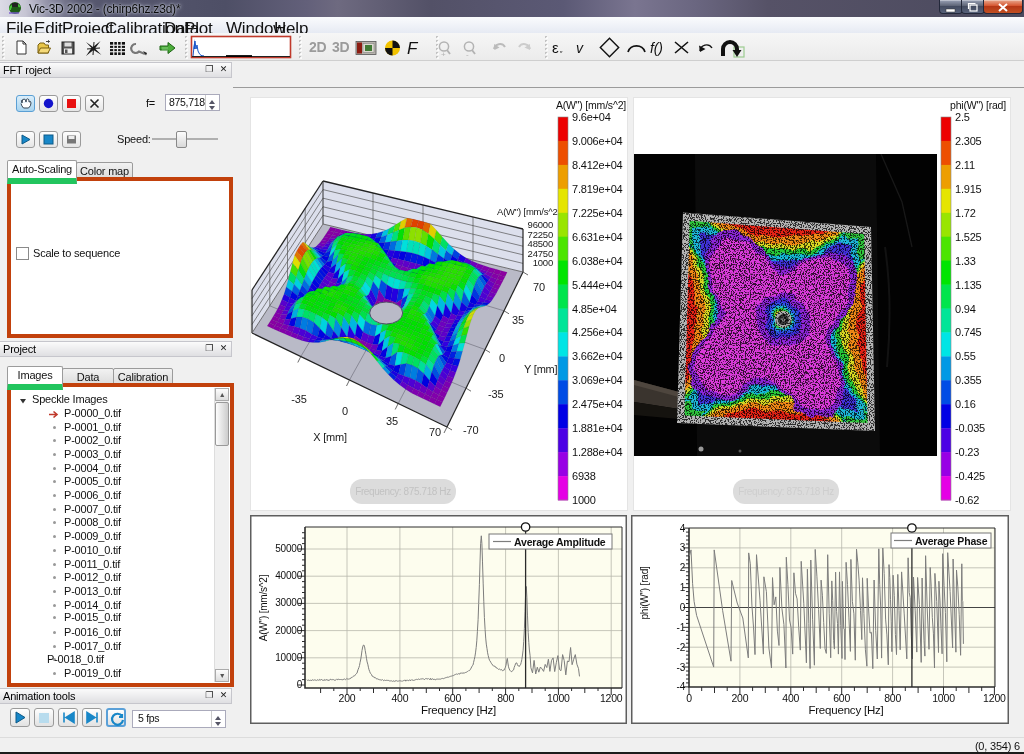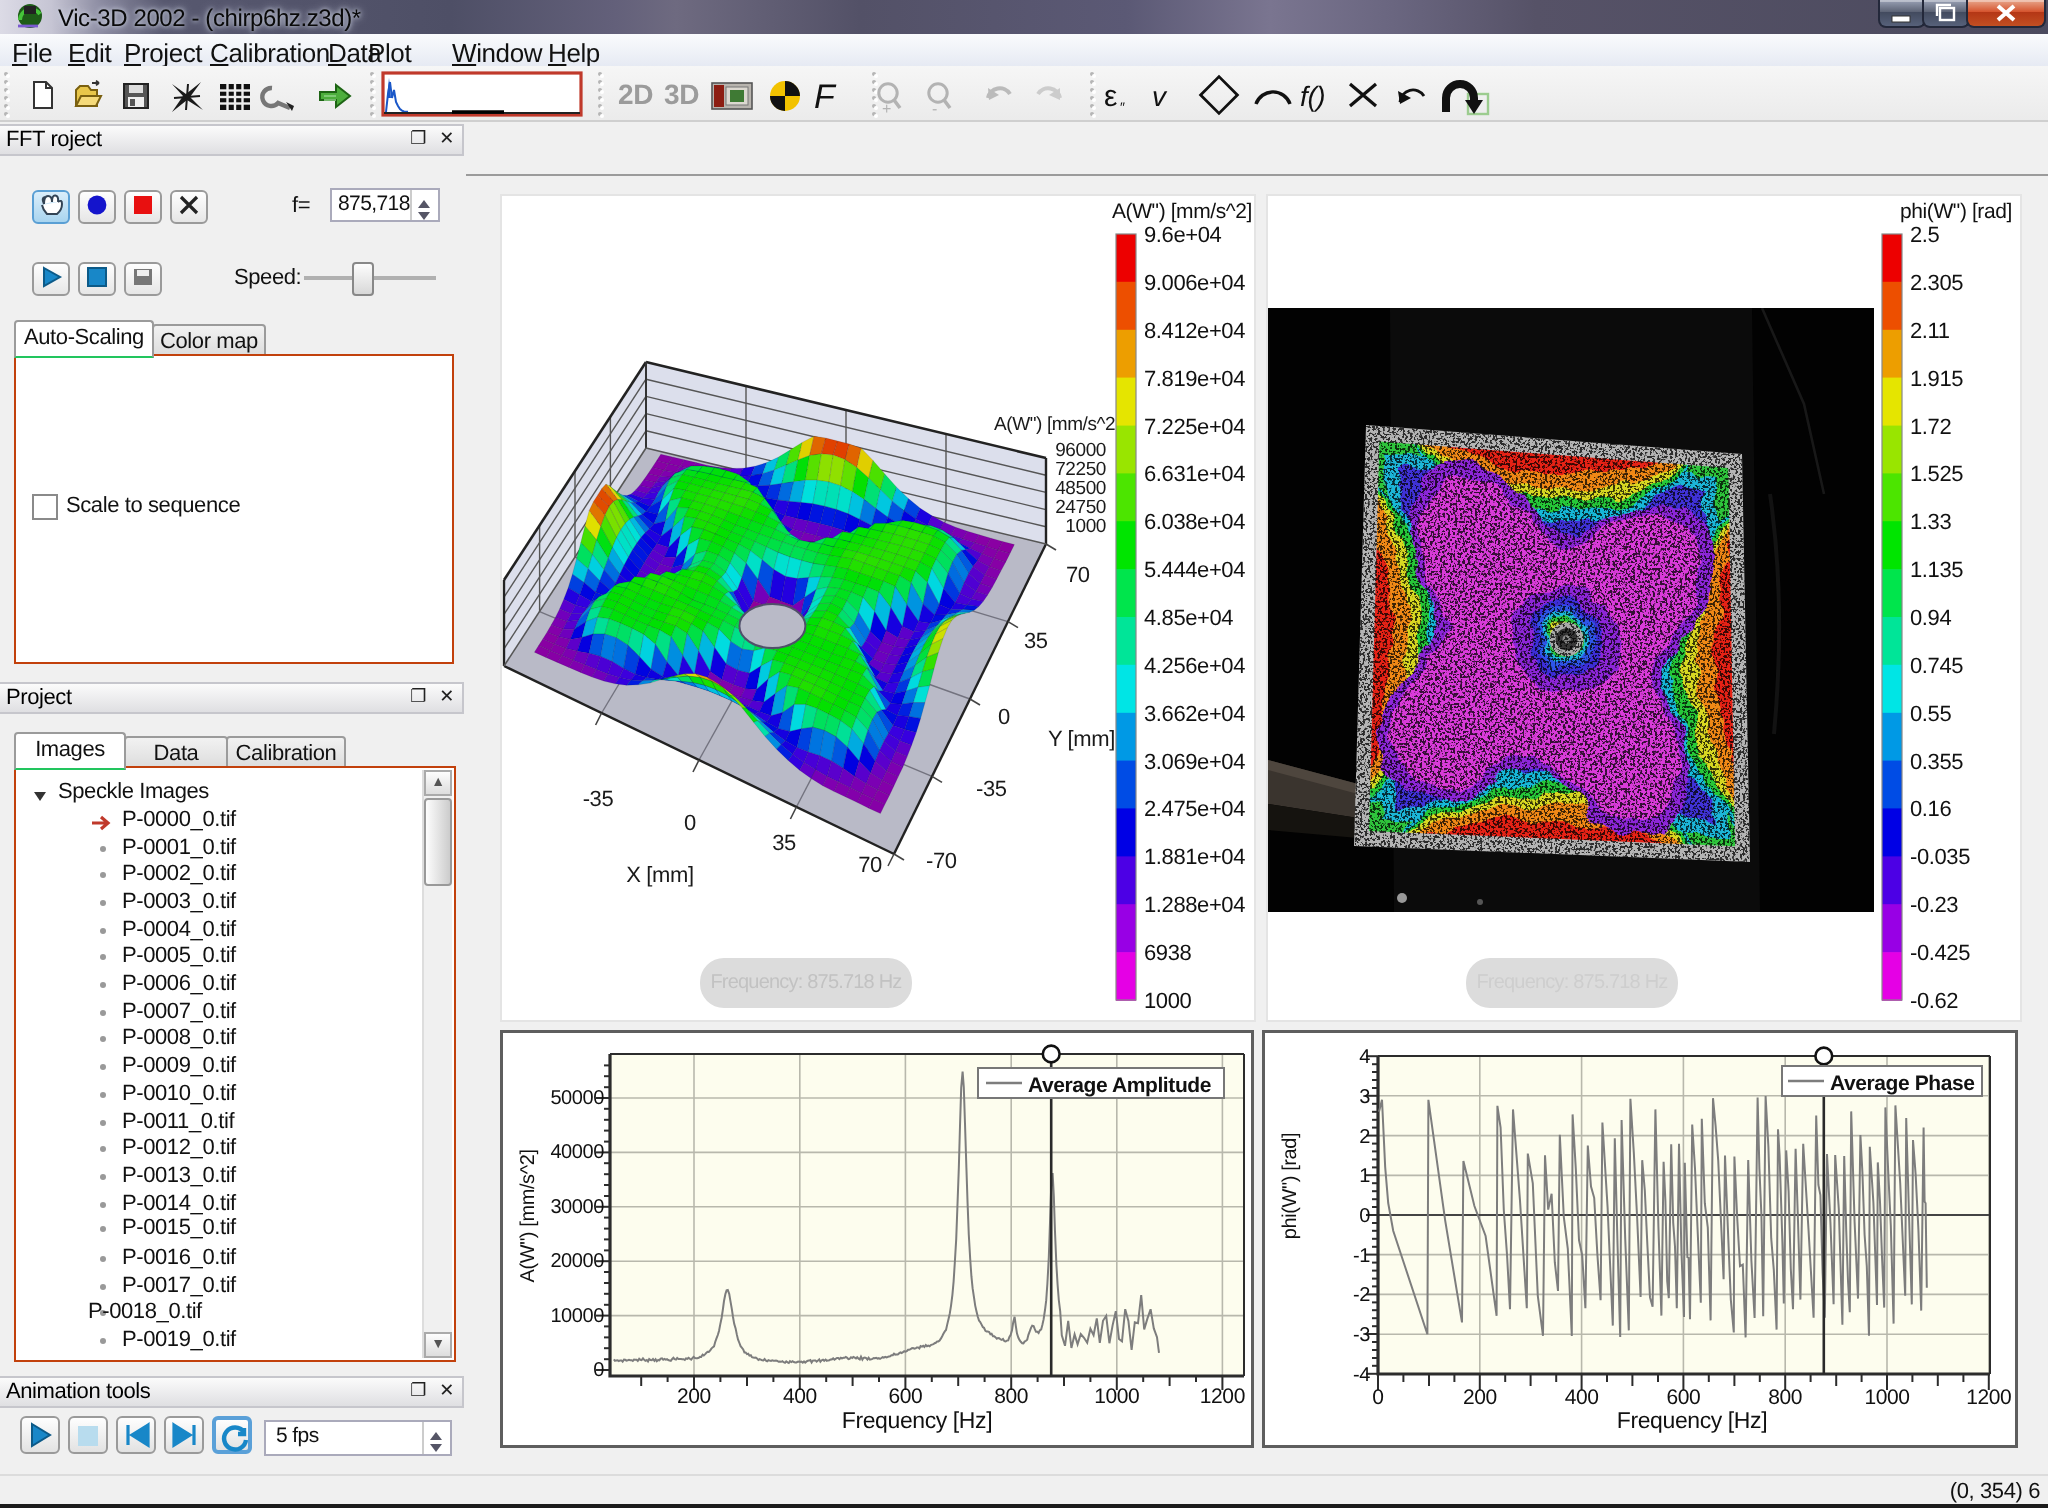--- a/index.html
+++ b/index.html
@@ -1,41 +1,41 @@
 <!DOCTYPE html>
 <html><head><meta charset="utf-8"><style>
 *{margin:0;padding:0;box-sizing:content-box}
 html,body{width:1024px;height:754px;overflow:hidden;font-family:"Liberation Sans",sans-serif;background:#f0f0f0;position:relative;letter-spacing:-0.2px}
 #titlebar{position:absolute;left:0;top:0;width:1024px;height:17px;
  background:linear-gradient(90deg,#dcdbe6 0%,#c6c5d4 2.5%,#8a8aa0 5%,#57586f 8%,#4e4f66 22%,#63607a 30%,#6e6a80 33%,#535167 42%,#5b5975 55%,#7a7590 62%,#6a6680 68%,#565267 75%,#4b4a5e 100%)}
 #titlebar .ttext{position:absolute;left:29px;top:2px;font-size:12px;color:#0a0a0a;text-shadow:0 0 4px #cdd3e2,0 0 2px #cdd3e2}
 .wbtn{position:absolute;top:0;height:13px;border:1px solid #23283a;border-top:none;border-radius:0 0 4px 4px;box-shadow:inset 0 1px 0 rgba(255,255,255,.35)}
 #menubar{position:absolute;left:0;top:17px;width:1024px;height:16px;background:linear-gradient(#fafbfd,#e6eaf3);border-bottom:1px solid #d8dce6}
-#menubar span{position:absolute;top:2px;font-size:13px;color:#111}
+#menubar span{position:absolute;top:2px;font-size:17px;color:#111}
 #menubar u{text-decoration:underline}
 #toolbar{position:absolute;left:0;top:33px;width:1024px;height:27px;background:linear-gradient(#f6f6f6,#ebebeb);border-bottom:1px solid #cfcfcf}
 #dockbg{position:absolute;left:0;top:61px;width:233px;height:676px;background:#f0f0f0}
 #dock{position:absolute;left:0;top:0;width:233px;height:754px;pointer-events:none}
 .ptitle{position:absolute;left:0;width:231px;height:14px;background:linear-gradient(#fbfbfb,#dfdfe2);border:1px solid #c6c6cc;border-left:none}
 .ptitle .pt{position:absolute;left:3px;top:1px;font-size:11px;color:#000}
 .ptitle .pbtn{position:absolute;right:18px;top:1px;font-size:9px;color:#222}
 .ptitle .pbtnx{position:absolute;right:4px;top:1px;font-size:9px;color:#222}
 .tbtn{position:absolute;width:17px;height:15px;background:linear-gradient(#fefefe,#e6e6e6);border:1px solid #9a9a9a;border-radius:3px;text-align:center}
 .tbtn.chk{background:linear-gradient(#dbeefa,#a8d4ef);border:1px solid #5a9fd4}
 .abtn{position:absolute;width:20px;height:19px;background:linear-gradient(#fefefe,#e2e2e2);border:1px solid #9a9a9a;border-radius:3px;text-align:center;box-sizing:border-box}
 .lbl{position:absolute;font-size:11px;color:#111}
 .spin{position:absolute;background:#fff;border:1px solid #aab;font-size:10.5px;color:#111;letter-spacing:-0.3px}
 .spin span{display:inline-block;line-height:15px}
 .sarr{position:absolute;right:0;top:0;width:13px;height:100%;border-left:1px solid #ccc}
 .sarr i{display:block;height:50%;position:relative}
 .sarr i.up:after{content:"";position:absolute;left:3px;top:2px;border:3px solid transparent;border-bottom:4px solid #556}
 .sarr i.dn:after{content:"";position:absolute;left:3px;top:3px;border:3px solid transparent;border-top:4px solid #556}
 .qtab{position:absolute;background:linear-gradient(#f2f2f2,#dcdcdc);border:1px solid #9b9b9b;border-radius:2px 2px 0 0;font-size:11px;text-align:center;color:#111;line-height:16px}
-.qtab.on{background:#fff;border-bottom:1px solid #22c55e}
-.qbox{position:absolute;background:#fff;border:1px solid #c2410c}
+.qtab.on{background:#fff;border-bottom:6px solid #22c55e}
+.qbox{position:absolute;background:#fff;border:4px solid #c2410c}
 .cb{position:absolute;width:11px;height:11px;background:#fff;border:1px solid #8a8a8a}
 .trow{position:absolute;left:0;width:100%;height:13px;font-size:11px;color:#111}
 #maintabs{position:absolute;left:233px;top:61px;width:791px;height:676px}
 .mtab{position:absolute;font-size:11px;text-align:center;border:1px solid #9b9b9b}
 #statusbar{position:absolute;left:0;top:737px;width:1024px;height:15px;background:#f0f0f0;border-top:1px solid #dcdcdc}
 #statusbar .st{position:absolute;right:4px;top:2px;font-size:11px;color:#111}
 #bottomline{position:absolute;left:0;top:752px;width:1024px;height:2px;background:#1c1c1c}
 .panelw{position:absolute;background:#fff;border:1px solid #e4e4e4}
 .freqbtn{position:absolute;width:106px;height:25px;background:#dcdcdc;border-radius:12px;font-size:10px;text-align:center;line-height:25px;letter-spacing:-0.4px}
 svg text{font-family:"Liberation Sans",sans-serif;letter-spacing:-0.2px}

